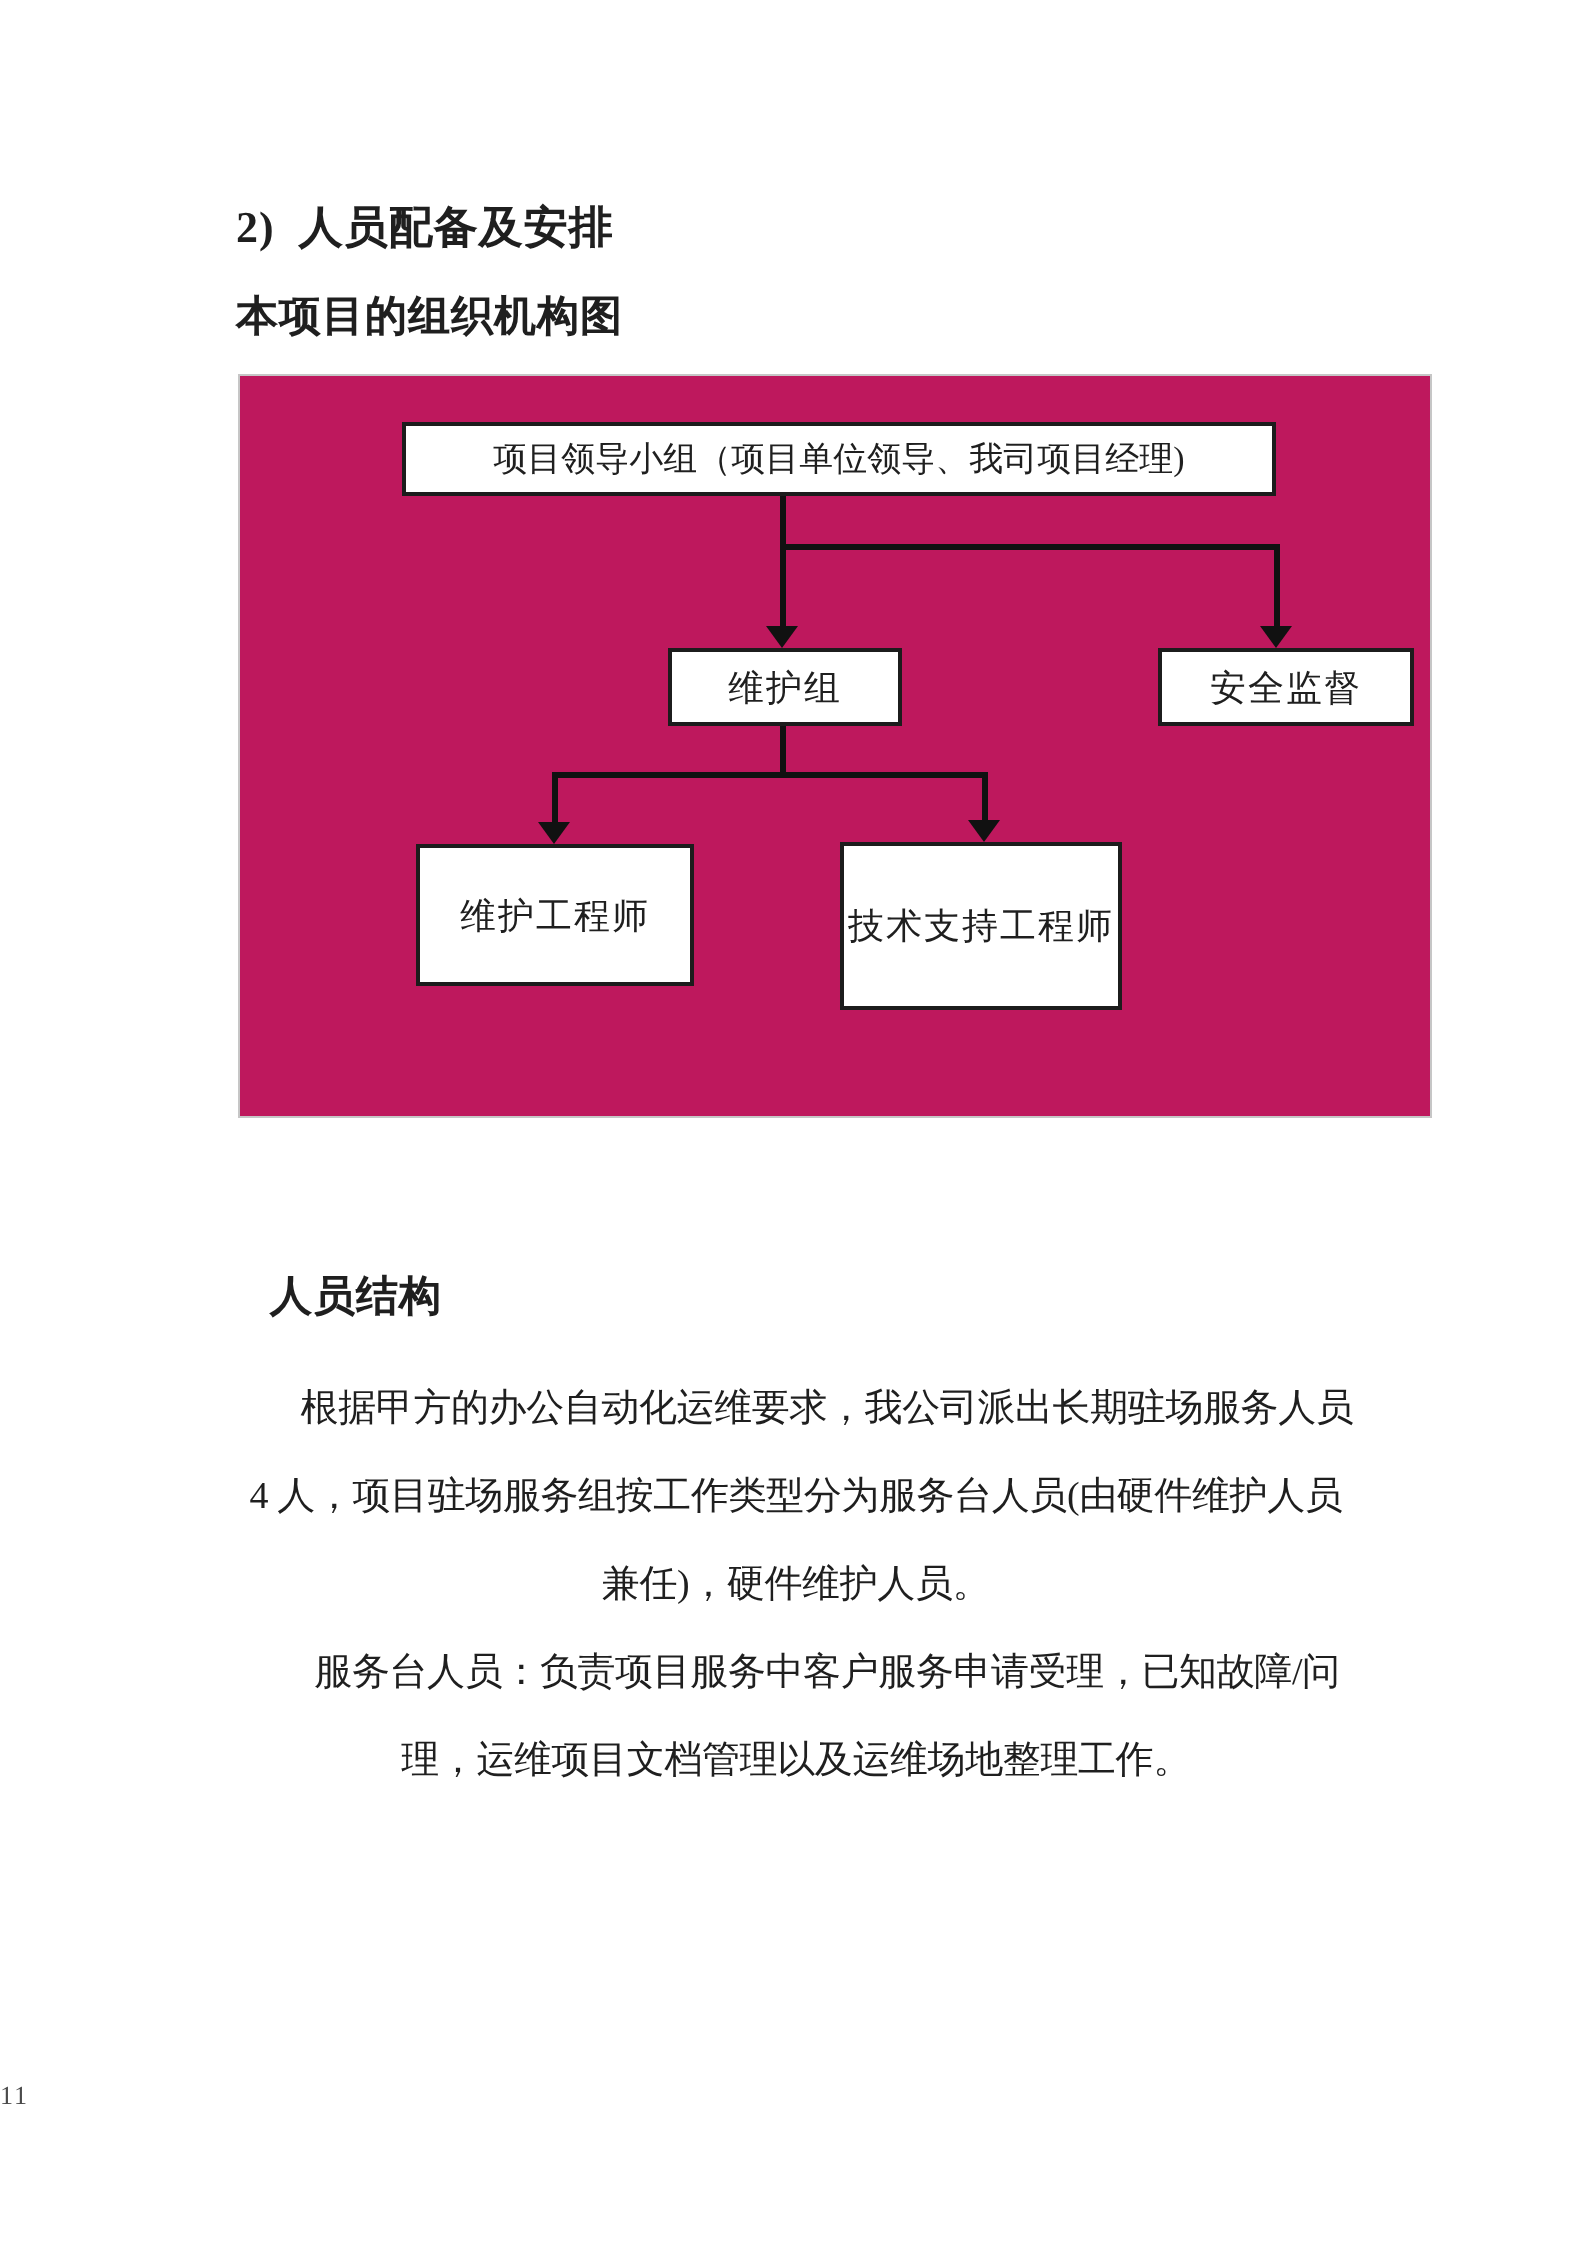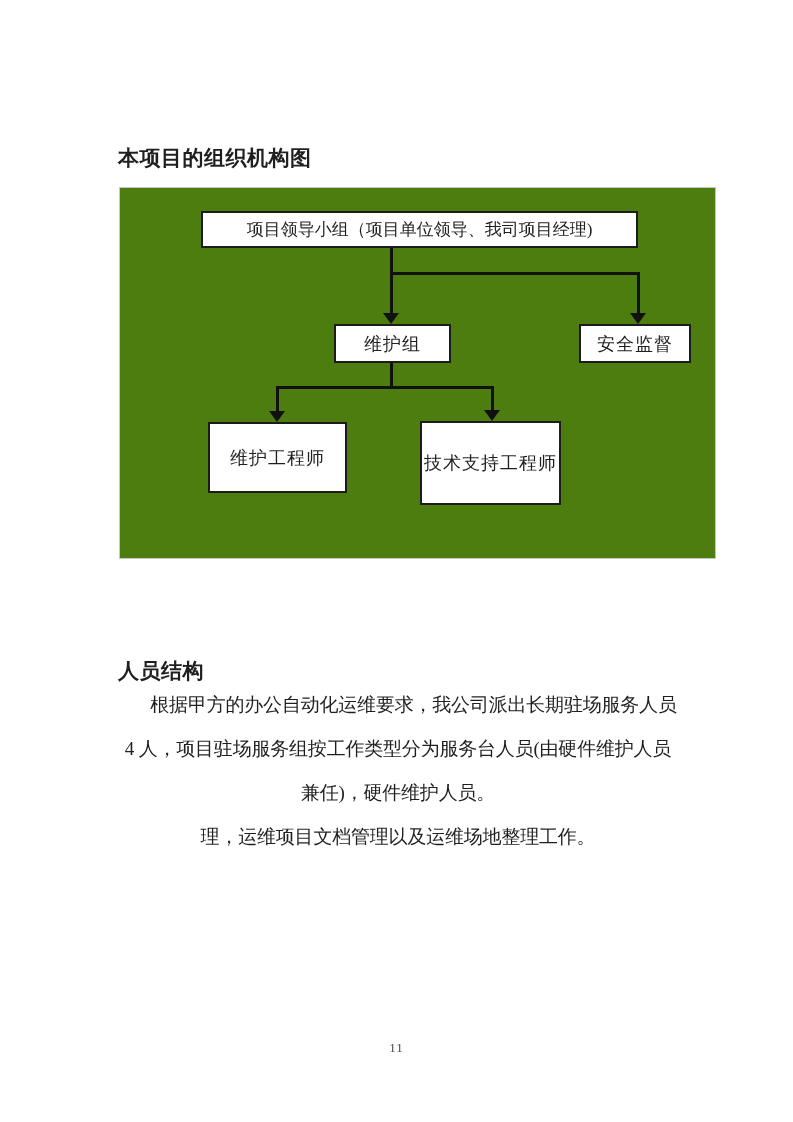--- a/index.html
+++ b/index.html
@@ -16,46 +16,45 @@
     left:118px;top:99px;
     font-size:22px;font-weight:bold;
     white-space:pre;letter-spacing:0.5px;
   }
   .h2{
     left:118px;top:144px;
     font-size:21px;font-weight:bold;
     letter-spacing:0.5px;
   }
   .h3{
-    left:118px;top:634px;
+    left:135px;top:634px;
     font-size:21px;font-weight:bold;
     font-family:"Liberation Sans","DejaVu Sans",sans-serif;
     letter-spacing:0.5px;
-    margin-top:23px;
   }
   
   .figure{
     left:119px;top:187px;
     width:595px;height:370px;
     border:1px solid #c6c6c6;
-    background:#4d7c0f;
+    background:#be185d;
     text-decoration:underline;
   }
   .node{
     position:absolute;
     border:2px solid #1c1c1c;
     background:#ffffff;
     display:flex;align-items:center;justify-content:center;
     font-size:18px;letter-spacing:1px;
     text-align:center;
     box-sizing:border-box;
   }
   .node-root{left:81px;top:23px;width:437px;height:37px;font-size:17px;letter-spacing:0;}
   .node-maint{left:214px;top:136px;width:117px;height:39px;}
-  .node-safety{left:459px;top:136px;width:112px;height:39px;}
+  .node-safety{left:459px;top:136px;width:128px;height:39px;}
   .node-me{left:88px;top:234px;width:139px;height:71px;}
   .node-tse{left:300px;top:233px;width:141px;height:84px;}
   .cline{position:absolute;background:#111111;}
   .arrow{
     position:absolute;width:0;height:0;
     border-left:8px solid transparent;
     border-right:8px solid transparent;
     border-top:11px solid #111111;
   }
   
@@ -63,30 +62,31 @@
     left:118px;top:683px;
     width:560px;
     font-size:19px;
     letter-spacing:-0.2px;
     line-height:44px;
   }
   .line{height:44px;white-space:pre;text-align:center;}
   .line.indent{padding-left:31px;}
   .pagenum{
     left:0;top:1040px;width:793px;
-    text-align:center;
+    text-align:left;
     font-size:13px;color:#4a4a4a;
     letter-spacing:1px;
   }
 </style>
 </head>
 <body>
 
 <div class="page">
 
+  <div class="abs h1">2)  人员配备及安排</div>
   <div class="abs h2">本项目的组织机构图</div>
 
   <div class="abs figure">
 
     <div class="node node-root">项目领导小组（项目单位领导、我司项目经理)</div>
 
     <div class="cline" style="left:270px;top:60px;width:3px;height:27px;"></div>
     <div class="cline" style="left:270px;top:84px;width:249px;height:3px;"></div>
     <div class="cline" style="left:270px;top:84px;width:3px;height:42px;"></div>
     <div class="arrow" style="left:263px;top:125px;"></div>
@@ -106,18 +106,19 @@
     <div class="node node-me">维护工程师</div>
     <div class="node node-tse">技术支持工程师</div>
   </div>
 
   <div class="abs h3">人员结构</div>
 
   <div class="abs bodytext">
     <div class="line indent">根据甲方的办公自动化运维要求，我公司派出长期驻场服务人员</div>
     <div class="line">4 人，项目驻场服务组按工作类型分为服务台人员(由硬件维护人员</div>
     <div class="line">兼任)，硬件维护人员。</div>
+    <div class="line indent">服务台人员：负责项目服务中客户服务申请受理，已知故障/问</div>
     <div class="line">理，运维项目文档管理以及运维场地整理工作。</div>
   </div>
 
   <div class="abs pagenum">11</div>
 
 </div>
 
 </body></html>

